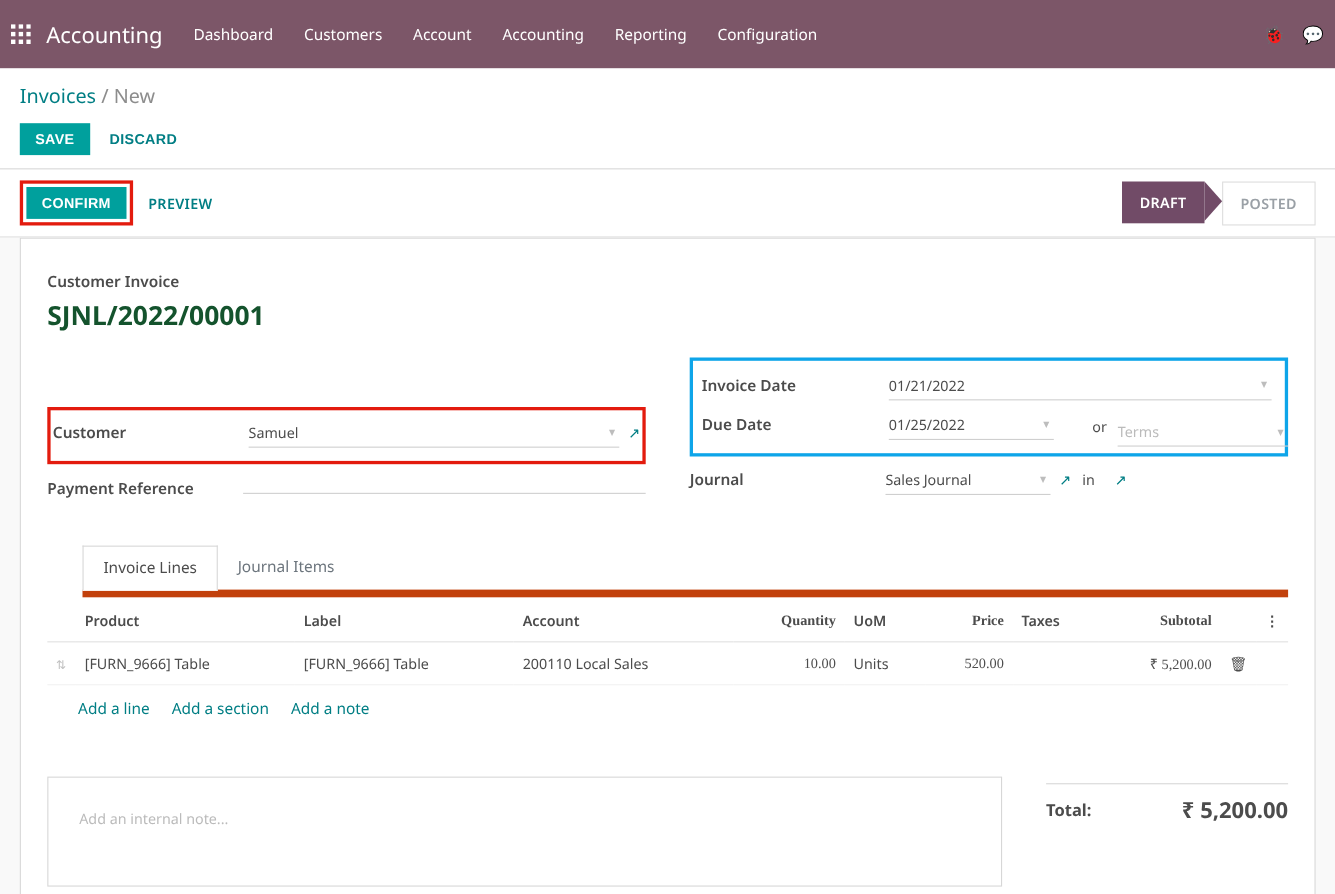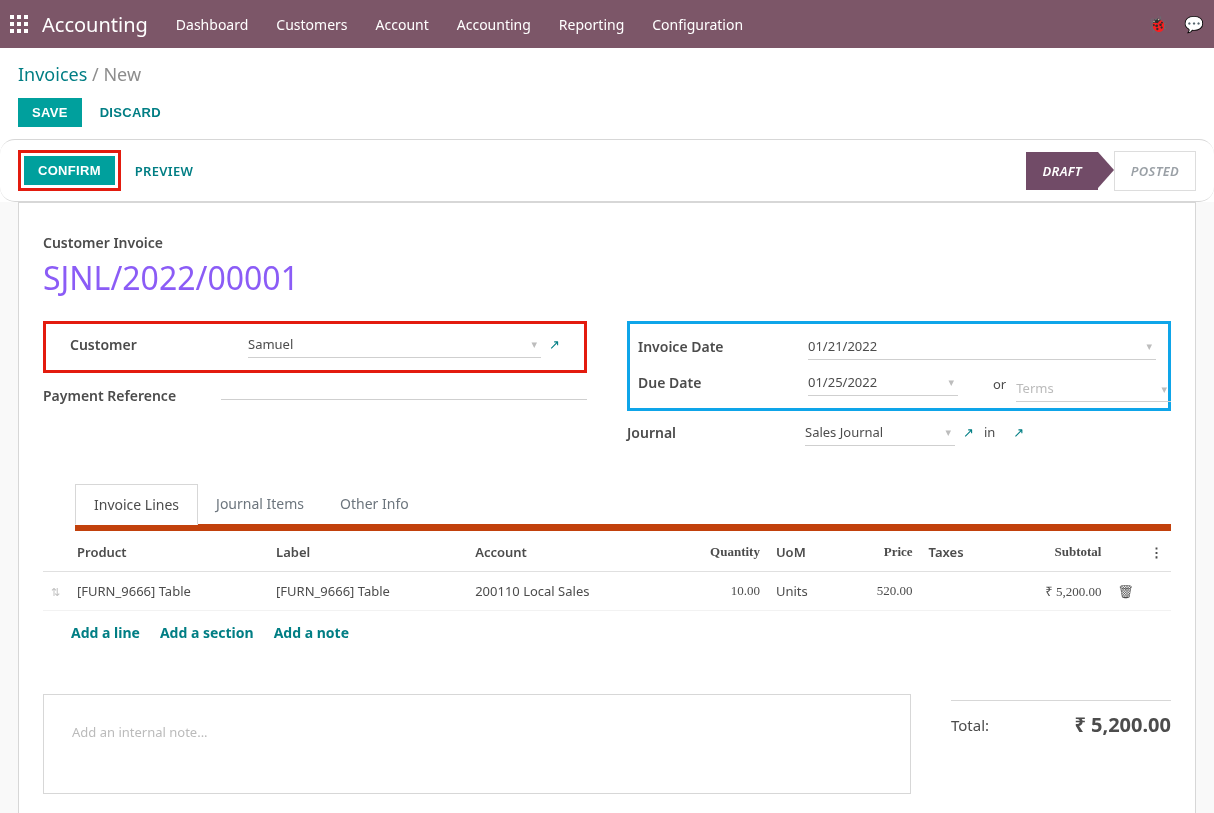--- a/index.html
+++ b/index.html
@@ -7,21 +7,21 @@
     font-family: system-ui, -apple-system, Segoe UI, Roboto, sans-serif;
     background: #ffffff;
     color: #374151;
     font-size: 13px;
   }
   .navbar {
     background: #7C5668;
     display: flex;
     align-items: center;
     padding: 0 10px;
-    height: 48px;
+    height: 62px;
   }
   .app-icon {
     display: inline-flex;
     margin-right: 14px;
     cursor: pointer;
   }
   .app-name {
     color: #fff;
     font-size: 20px;
     font-weight: 400;
@@ -69,36 +69,35 @@
     font-size: 13px;
   }
 
   .statusbar {
     display: flex;
     align-items: center;
     border-top: 1px solid #d7d7d7;
     border-bottom: 1px solid #d7d7d7;
     padding: 10px 18px;
     background: #fff;
-    border-radius: 15px;
   }
   .highlight-red {
     border: 3px solid #e31b0e;
     padding: 3px;
     display: inline-block;
   }
   .confirm-highlight { margin-right: 14px; }
   .preview-link {
     color: #017E84;
     font-weight: 600;
     letter-spacing: .3px;
     cursor: pointer;
     font-size: 13px;
   }
-  .status-pills { margin-left: auto; display: flex; align-items: center; font-style: italic;}
+  .status-pills { margin-left: auto; display: flex; align-items: flex-start;}
   .pill {
     padding: 10px 16px;
     background: #fff;
     border: 1px solid #ddd;
     font-weight: 600;
     color: #9aa0a6;
     letter-spacing: .3px;
   }
   .pill.active {
     background: #714B67;
@@ -115,24 +114,24 @@
   }
 
   .form-sheet-bg { background: #f9f9f9; padding: 0 18px 40px 18px;}
   .form-sheet {
     background: #fff;
     border: 1px solid #d7d7d7;
     padding: 30px 24px;
   }
   .sheet-heading-label { font-weight: 600; font-size: 14px; color: #4c4c4c; }
   .sheet-heading {
-    font-size: 32px;
-    color: #8b5cf6;
+    font-size: 24px;
+    color: #14532d;
     margin: 4px 0 22px 0;
-    font-weight: 400;
+    font-weight: 700;
   }
 
   .form-columns { display: flex; gap: 40px;}
   .form-col { flex: 1 1 50%;}
   .field-row { display: flex; align-items: center; margin-bottom: 6px; min-height: 32px;}
   .field-label { width: 178px; font-weight: 600; color: #4c4c4c; font-size: 14px;}
   .field-input {
     flex: 1;
     display: flex;
     align-items: center;
@@ -180,40 +179,41 @@
     border-bottom: 1px solid #e0e0e0;
     font-weight: 600; color: #4c4c4c;
     font-size: 13px;
   }
   table.invoice-lines th.num, table.invoice-lines td.num { text-align: right; font-family: Liberation Serif, serif;}
   table.invoice-lines td { padding: 10px 8px; border-bottom: 1px solid #f2f2f2; color:#4c4c4c;}
   .drag-handle { color: #c0c0c0; cursor: grab; font-size: 11px;}
   .trash { color: #4c4c4c; cursor: pointer;}
   .more-col{ color:#9aa0a6; font-weight:bold;}
 
-  .add-links { display:flex; gap:20px; padding: 12px 8px 12px 28px; font-weight: bold;}
+  .add-links { display:flex; gap:20px; padding: 12px 8px 12px 28px;}
   .add-links a { color: #017E84; cursor: pointer; font-size: 14px;}
 
   .bottom-row { display:flex; gap: 40px; margin-top: 40px; align-items: flex-start;}
   .note {
     flex: 1;
     border: 1px solid #d7d7d7;
     min-height: 100px;
     padding: 28px;
     color: #bbb;
   }
   .totals { min-width: 220px; padding-top: 6px;}
   .total-row { display:flex; align-items:center; border-top:1px solid #d7d7d7; padding-top:10px;}
-  .total-label { font-weight:400; color:#4c4c4c; font-size:15px;}
+  .total-label { font-weight:700; color:#4c4c4c; font-size:15px;}
   .total-value { margin-left:auto; font-weight:700; font-size:20px; color:#4c4c4c;}
 
   .left-highlight-wrap{
     border:3px solid #e31b0e;
-    padding:4px 24px;
+    padding:4px 2px;
     display:block;
+    margin-top:45px;
   }
 </style>
 </head>
 <body>
 
 <div class="navbar">
   <span class="app-icon">
     <svg width="18" height="18" viewBox="0 0 18 18">
         <g fill="#fff">
       <rect x="0" y="0" width="4" height="4"></rect>
@@ -323,21 +323,20 @@
             <span class="ext-link-icon">↗</span>
           </div>
         </div>
       </div>
     </div>
 
     <div class="tabs">
       <div class="tab-list">
         <div class="tab active">Invoice Lines</div>
         <div class="tab">Journal Items</div>
-        <div class="tab">Other Info</div>
       </div>
 
       <table class="invoice-lines">
         <thead>
           <tr>
             <th style="width:26px;"></th>
             <th>Product</th>
             <th>Label</th>
             <th>Account</th>
             <th class="num">Quantity</th>

